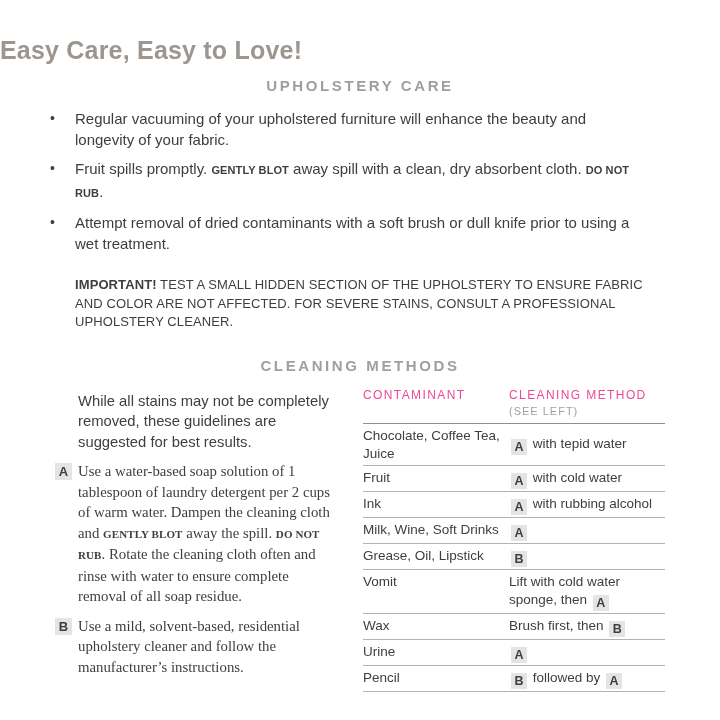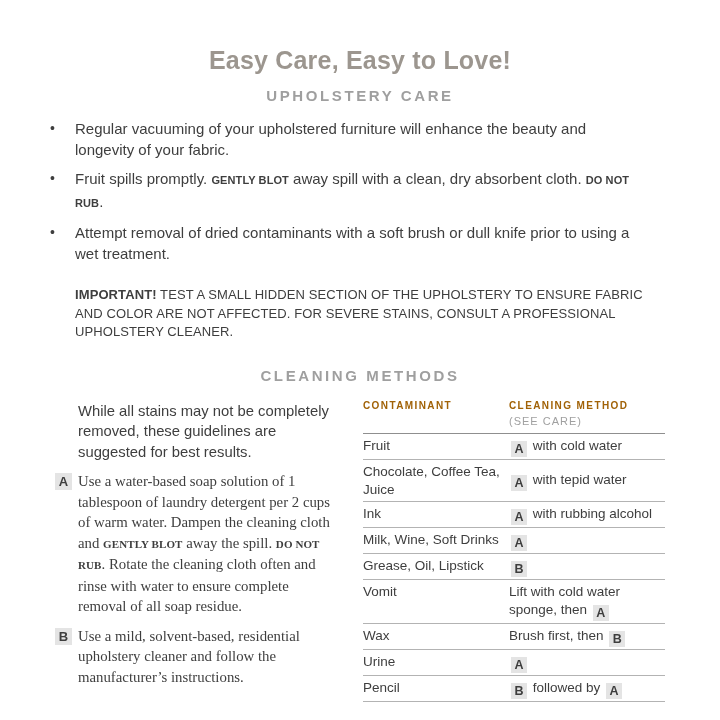--- a/index.html
+++ b/index.html
@@ -5,22 +5,22 @@
   html,body { margin:0; padding:0; background:#ffffff; }
   body {
     width:720px; height:720px; overflow:hidden;
     font-family:"Liberation Sans", sans-serif;
     color:#3e3e3e;
     -webkit-font-smoothing:antialiased;
   }
   .page { position:relative; width:720px; height:720px; background:#ffffff; }
 
   .title {
-    margin:10px; padding-top:36px;
-    text-align:center;
+    margin:0; padding-top:36px;
+    text-align:left;
     font-size:25px; font-weight:bold;
     color:#9c968f; letter-spacing:0.2px;
   }
   .sec-heading {
     margin:0; text-align:center;
     font-size:15px; font-weight:bold;
     letter-spacing:2.6px;
     color:#9f9f9f;
   }
   .sec-heading.uph { margin-top:12px; }
@@ -69,22 +69,22 @@
     background:#e4e4e4;
     font-size:13px; font-weight:bold; line-height:17px;
     text-align:center; color:#3e3e3e;
   }
   .method-text { width:256px; font-size:14.8px; line-height:20.5px;font-family:Liberation Serif, serif; }
 
   .thead { display:flex; padding-bottom:5px; border-bottom:1px solid #8f8f8f; }
   .th1 { width:146px; }
   .th2 { width:156px; }
   .th-label {
-    font-size:10px; font-weight:bold;
-    letter-spacing:1.4px; color:#a16207; line-height:15px;
+    font-size:12px; font-weight:normal;
+    letter-spacing:1.4px; color:#ec4899; line-height:15px;
   }
   .th-sub { font-size:11px; letter-spacing:1px; color:#a0a0a0; line-height:13px; margin-top:2px; }
 
   .trow {
     display:flex;
     border-bottom:1px solid #b3b3b3;
     padding:3px 0 2px 0;
     align-items:center;
     min-height:17px;
   }
@@ -135,31 +135,31 @@
         </div>
     </div>
 
     <div class="right-col">
       <div class="thead">
         <div class="th1">
           <div class="th-label">CONTAMINANT</div>
         </div>
         <div class="th2">
           <div class="th-label">CLEANING METHOD</div>
-          <div class="th-sub">(SEE CARE)</div>
+          <div class="th-sub">(SEE LEFT)</div>
         </div>
       </div>
       <div id="table-body">
           <div class="trow">
+            <div class="tc1">Chocolate, Coffee Tea, Juice</div>
+            <div class="tc2"><span class="badge">A</span><span> with tepid water</span></div>
+          </div>
+          <div class="trow">
             <div class="tc1">Fruit</div>
             <div class="tc2"><span class="badge">A</span><span> with cold water</span></div>
-          </div>
-          <div class="trow">
-            <div class="tc1">Chocolate, Coffee Tea, Juice</div>
-            <div class="tc2"><span class="badge">A</span><span> with tepid water</span></div>
           </div>
           <div class="trow">
             <div class="tc1">Ink</div>
             <div class="tc2"><span class="badge">A</span><span> with rubbing alcohol</span></div>
           </div>
           <div class="trow">
             <div class="tc1">Milk, Wine, Soft Drinks</div>
             <div class="tc2"><span class="badge">A</span></div>
           </div>
           <div class="trow">

